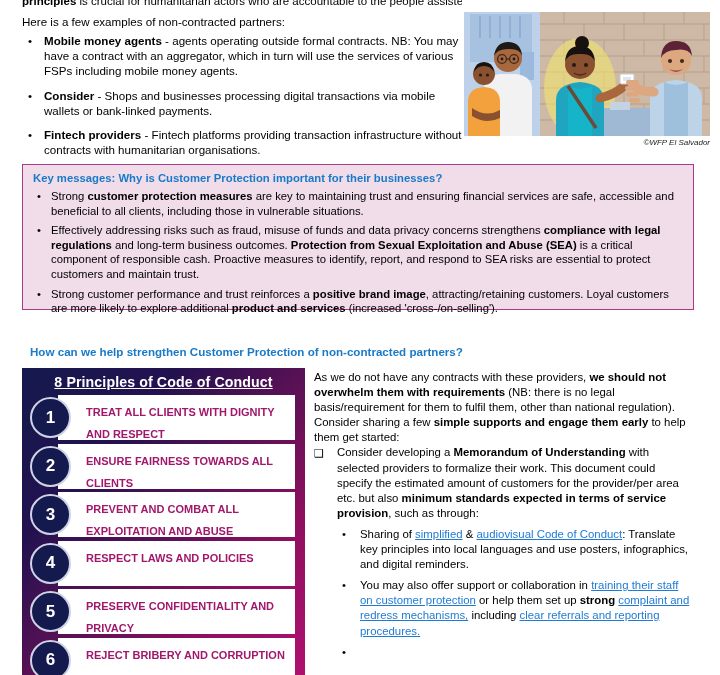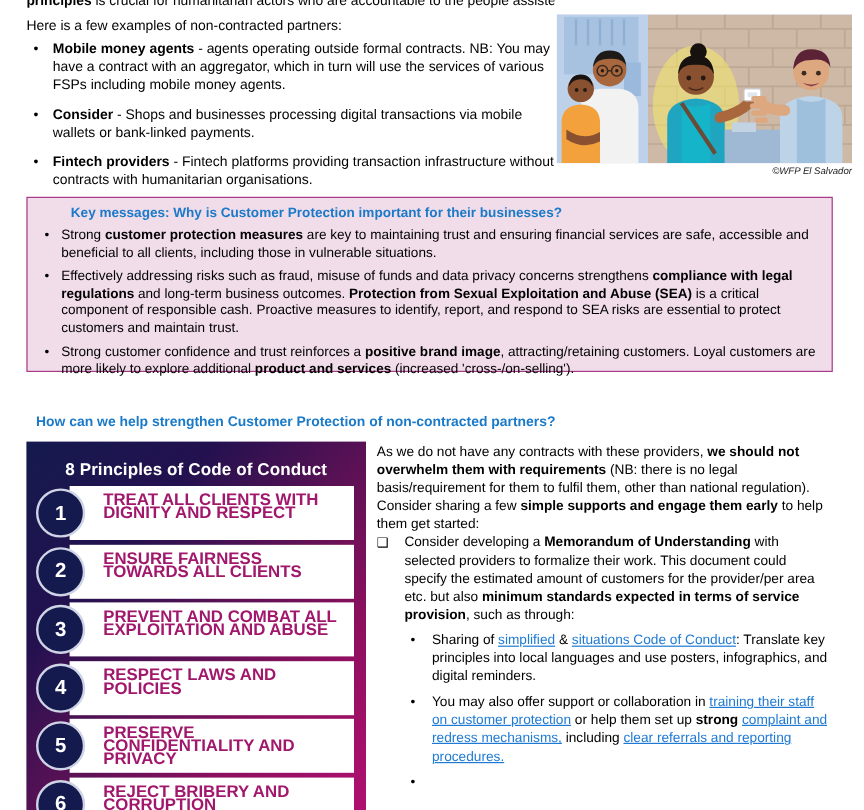--- a/index.html
+++ b/index.html
@@ -42,57 +42,56 @@
 
   
   .pinkbox{
     position:absolute;left:22px;top:164px;width:672px;height:146px;
     background:#f1dcea;border:1px solid #a83a87;box-sizing:border-box;
     padding:6px 10px 0 10px;
   }
   .pink-h{
     font-size:11.3px;font-weight:bold;color:#1a7ac8;line-height:15px;
     margin-bottom:3px;
-    margin-left:26px;
   }
   .pbl{position:relative;padding-left:18px;margin-bottom:5px;
        font-size:11.3px;line-height:14.6px;}
   .pbl .dot{position:absolute;left:4px;top:0;}
   .pbl b{font-weight:bold;text-align:right;}
 
   
   .sec-h{
     position:absolute;left:30px;top:345px;
     font-size:11.6px;font-weight:bold;color:#1a7ac8;
   }
 
   
   .pbox{
     position:absolute;left:22px;top:368px;width:283px;height:307px;
     background:linear-gradient(132deg,#141A4E 0%,#23114f 28%,#5b1155 52%,#8d0f5e 74%,#b01070 100%);
     overflow:hidden;
   }
   .pbox-title{
     color:#fff;font-size:14.2px;font-weight:bold;text-align:center;
-    padding:16px 0 5px 0;letter-spacing:.1px;
+    padding:6px 0 5px 0;letter-spacing:.1px;text-decoration:underline;
   }
   .prow{position:relative;height:45px;margin-bottom:3.5px;}
   .pcircle{
     position:absolute;left:8px;top:2px;width:41px;height:41px;border-radius:50%;
     background:#141A4E;border:2px solid #cfd3e6;box-sizing:border-box;
     color:#fff;font-size:17px;font-weight:bold;
     display:flex;align-items:center;justify-content:center;z-index:3;
   }
   .pcard{
     position:absolute;left:36px;top:0;right:10px;height:45px;
     background:#fff;box-sizing:border-box;
     padding:6px 6px 0 28px;
   }
   .ptext{
-    color:#a1176c;font-size:14px;font-weight:bold;line-height:11px;
+    color:#a1176c;font-size:11px;font-weight:bold;line-height:22px;
     text-transform:uppercase;
   }
 
   
   .rcol{
     position:absolute;left:314px;top:370px;width:378px;
     font-size:11.4px;line-height:15.1px;
   }
   .rcol b{font-weight:bold;}
   .r-para{margin-bottom:0;}
@@ -250,21 +249,21 @@
     <div class="pbl">
       <span class="dot">•</span>
       <span><span>Strong </span><b>customer protection measures</b><span> are key to maintaining trust and ensuring financial services are safe, accessible and beneficial to all clients, including those in vulnerable situations.</span></span>
     </div>
     <div class="pbl">
       <span class="dot">•</span>
       <span><span>Effectively addressing risks such as fraud, misuse of funds and data privacy concerns strengthens </span><b>compliance with legal regulations</b><span> and long-term business outcomes. </span><b>Protection from Sexual Exploitation and Abuse (SEA)</b><span> is a critical component of responsible cash. Proactive measures to identify, report, and respond to SEA risks are essential to protect customers and maintain trust.</span></span>
     </div>
     <div class="pbl">
       <span class="dot">•</span>
-      <span><span>Strong customer confidence and trust reinforces a </span><b>positive brand image</b><span>, attracting/retaining customers. Loyal customers are more likely to explore additional </span><b>product and services</b><span> (increased 'cross-/on-selling').</span></span>
+      <span><span>Strong customer performance and trust reinforces a </span><b>positive brand image</b><span>, attracting/retaining customers. Loyal customers are more likely to explore additional </span><b>product and services</b><span> (increased 'cross-/on-selling').</span></span>
     </div>
   </div>
 
   <div class="sec-h">How can we help strengthen Customer Protection of non-contracted partners?</div>
 
   <div class="pbox">
     <div class="pbox-title">8 Principles of Code of Conduct</div>
 
     <div class="prow">
       <div class="pcircle">1</div>
@@ -307,21 +306,21 @@
   <div class="rcol">
     <div class="r-para"><span>As we do not have any contracts with these providers, </span><b>we should not overwhelm them with requirements</b><span> (NB: there is no legal basis/requirement for them to fulfil them, other than national regulation). Consider sharing a few </span><b>simple supports and engage them early</b><span> to help them get started:</span></div>
 
     <div class="sqbl">
       <span class="sq">❑</span>
       <span><span>Consider developing a </span><b>Memorandum of Understanding</b><span> with selected providers to formalize their work. This document could specify the estimated amount of customers for the provider/per area etc. but also </span><b>minimum standards expected in terms of service provision</b><span>, such as through:</span></span>
     </div>
 
     <div class="subbl">
       <span class="dot">•</span>
-      <span><span>Sharing of </span><a class="lnk" href="#">simplified</a><span> &amp; </span><a class="lnk" href="#">situations Code of Conduct</a><span>: Translate key principles into local languages and use posters, infographics, and digital reminders.</span></span>
+      <span><span>Sharing of </span><a class="lnk" href="#">simplified</a><span> &amp; </span><a class="lnk" href="#">audiovisual Code of Conduct</a><span>: Translate key principles into local languages and use posters, infographics, and digital reminders.</span></span>
     </div>
     <div class="subbl">
       <span class="dot">•</span>
       <span><span>You may also offer support or collaboration in </span><a class="lnk" href="#">training their staff on customer protection</a><span> or help them set up </span><b>strong </b><a class="lnk" href="#">complaint and redress mechanisms,</a><span> including </span><a class="lnk" href="#">clear referrals and reporting procedures.</a></span>
     </div>
     <div class="subbl">
       <span class="dot">•</span>
     </div>
   </div>
 

